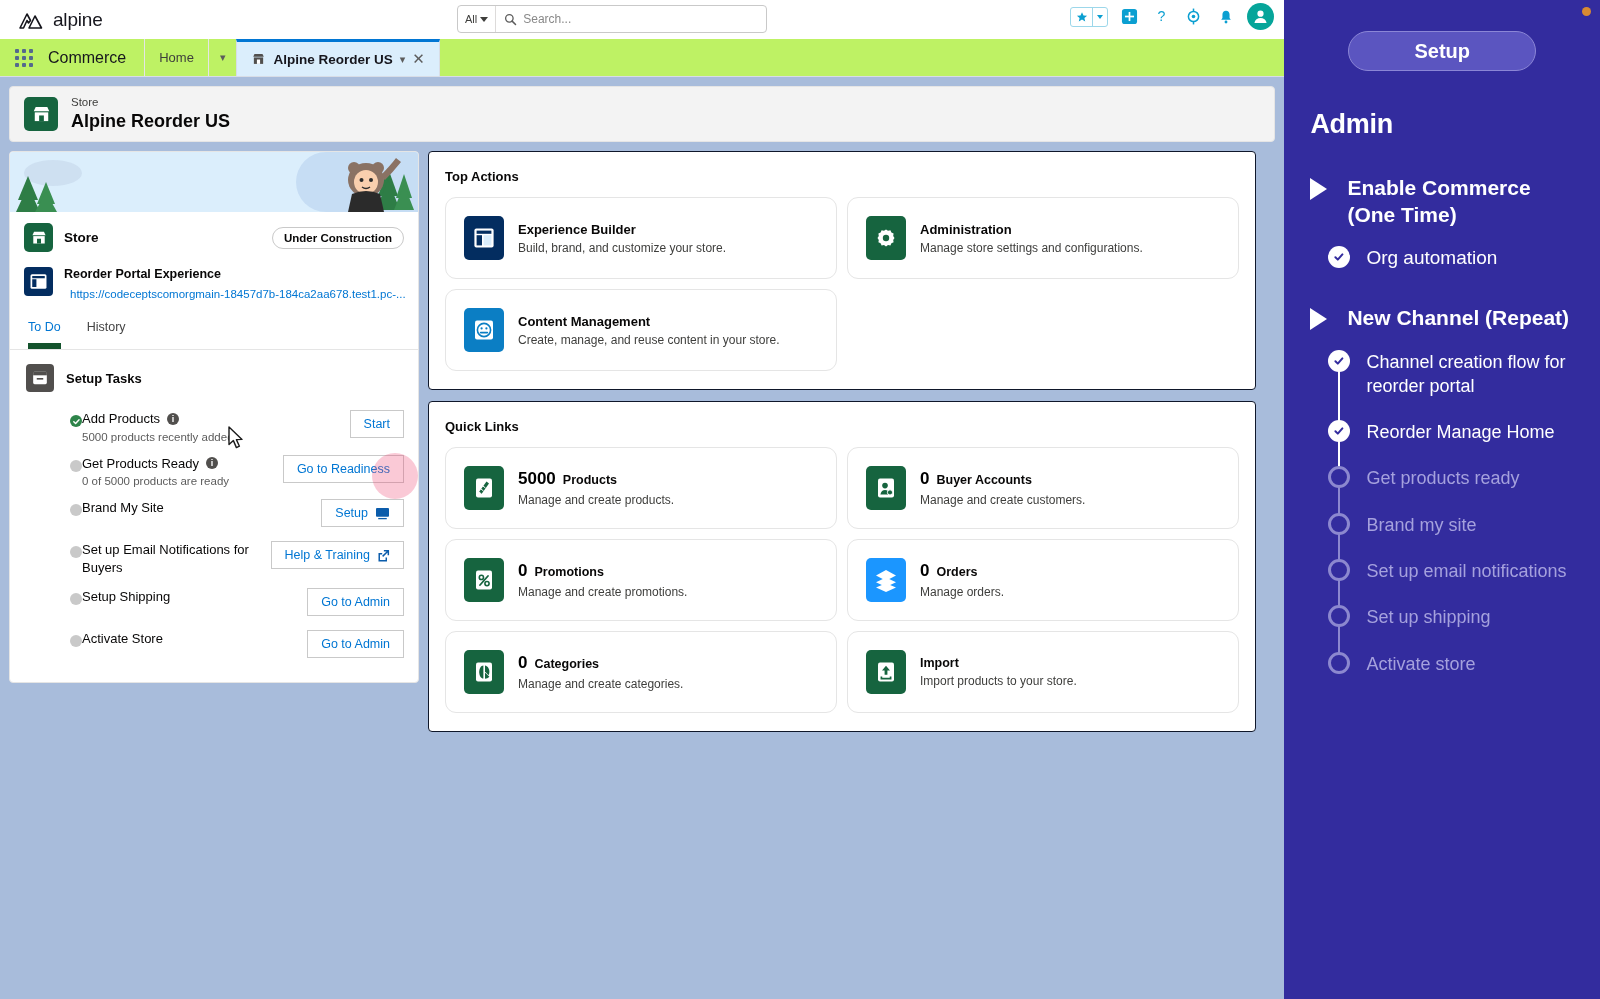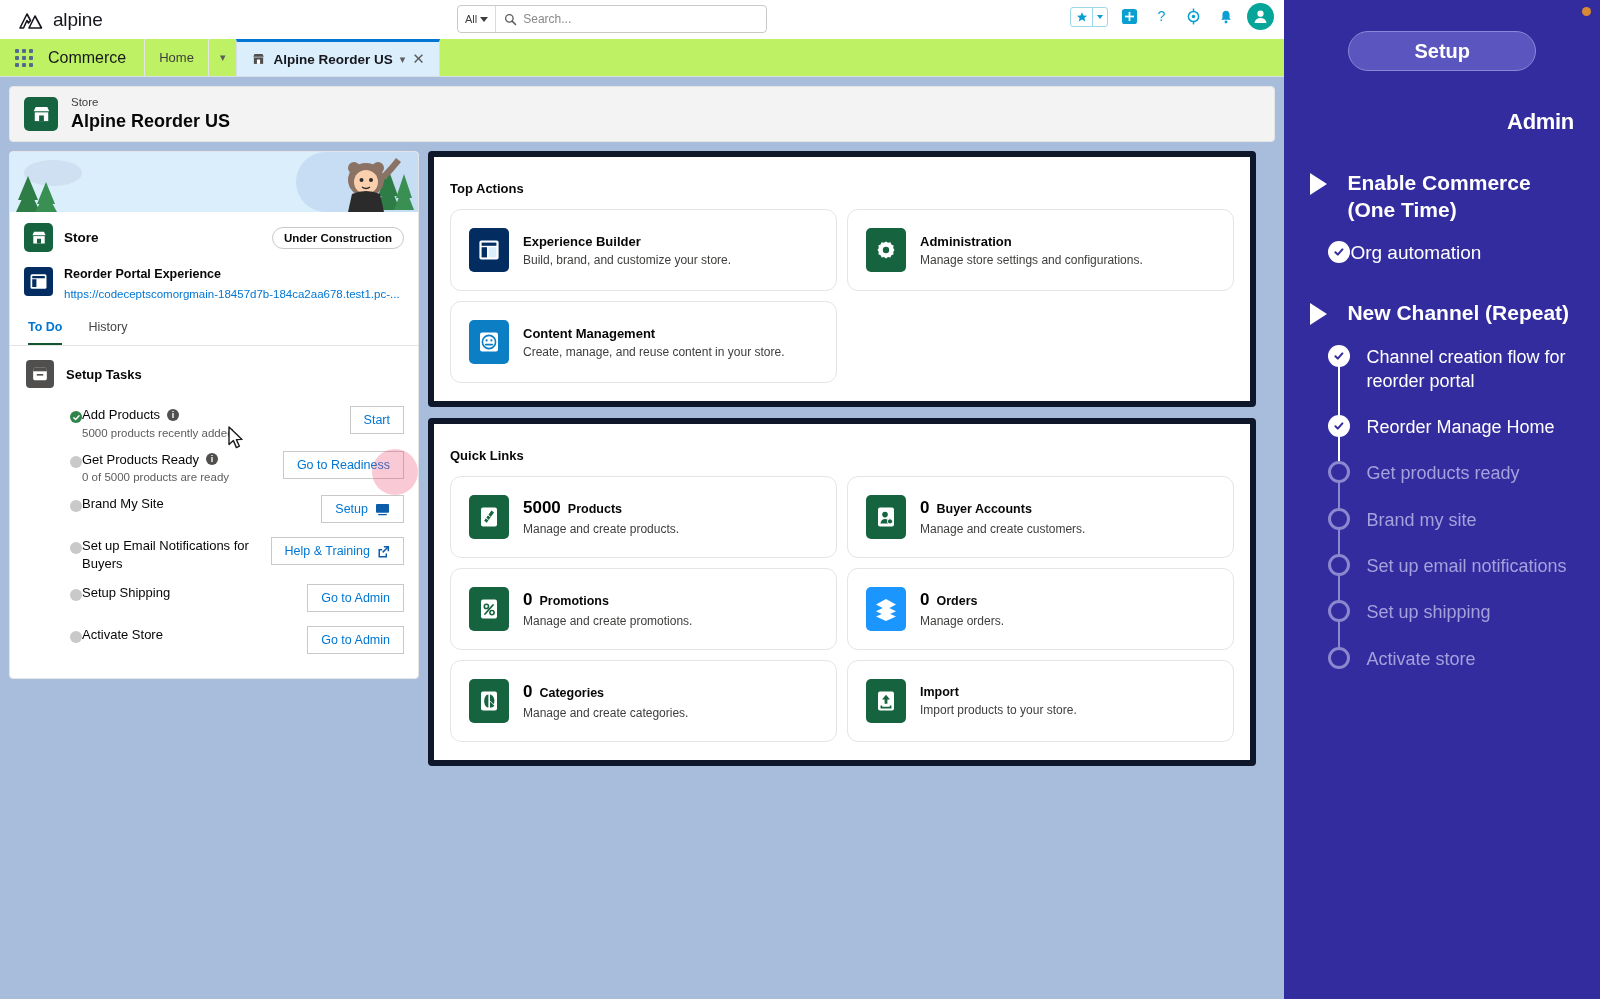--- a/index.html
+++ b/index.html
@@ -87,25 +87,25 @@
   .panel-row { display: flex; align-items: center; padding: 11px 14px 3px 14px; justify-content: space-between; }
   .panel-row .lbl { display: flex; align-items: center; gap: 11px; font-size: 13.5px; font-weight: bold; color: #080707; }
   .store-icon-sm { width: 29px; height: 29px; border-radius: 5px; background: #16643f; display: flex; align-items: center; justify-content: center; }
   .pill {
     border: 1px solid #c9c9c9; border-radius: 13px; padding: 4px 11px;
     font-size: 11.5px; font-weight: bold; color: #080707; background: #fff; white-space: nowrap;
   }
   .exp-row { display: flex; gap: 11px; padding: 12px 14px 14px 14px; align-items: flex-start; }
   .exp-icon { width: 29px; height: 29px; border-radius: 4px; background: #032d60; display: flex; align-items: center; justify-content: center; flex: none; }
   .exp-title { font-size: 12.5px; font-weight: bold; color: #080707; margin-bottom: 3px; }
-  .exp-url { font-size: 11.5px; color: #0176d3; width: 338px; overflow: hidden; white-space: nowrap; text-overflow: ellipsis; }
+  .exp-url { font-size: 11.5px; color: #0176d3; width: 338px; overflow: hidden; white-space: nowrap; text-overflow: ellipsis; margin-left: 6px; }
 
   .tabs-sub { display: flex; gap: 26px; padding: 0 18px; border-bottom: 1px solid #e5e5e5; }
   .tabs-sub .t { font-size: 12.5px; color: #444; padding: 4px 0 9px 0; }
-  .tabs-sub .t.sel { color: #0176d3; font-weight: bold; border-bottom: 2px solid #14532d; }
+  .tabs-sub .t.sel { color: #0176d3; font-weight: normal; border-bottom: 6px solid #14532d; }
 
   .tasks-head { display: flex; align-items: center; gap: 12px; padding: 14px 14px 4px 16px; }
   .tasks-icon { width: 28px; height: 28px; border-radius: 4px; background: #514f4d; display: flex; align-items: center; justify-content: center; }
   .tasks-title { font-size: 13px; font-weight: bold; color: #080707; }
 
   .task-list { padding: 8px 14px 16px 16px; }
   .task {
     display: flex; align-items: flex-start; gap: 10px; min-height: 42px;
     padding: 6px 0 6px 36px; position: relative;
   }
@@ -115,21 +115,21 @@
   .task-name { font-size: 13px; color: #080707; display: flex; align-items: center; gap: 7px; line-height: 1.35; max-width: 185px;}
   .info-i { width: 12px; height: 12px; border-radius: 50%; background: #514f4d; color: #fff; font-size: 9px; font-weight: bold; display: inline-flex; align-items: center; justify-content: center; flex: none; }
   .task-sub { font-size: 11.5px; color: #5c5c5c; margin-top: 3px; }
   .btn {
     border: 1px solid #c9c9c9; border-radius: 0; background: #fff;
     font-size: 12.5px; color: #0176d3; padding: 6px 13px; white-space: nowrap;
     display: inline-flex; align-items: center; gap: 7px; cursor: pointer;
   }
 
   
-  .card { background: #fff; border: 6px solid #0f172a; border-radius: 4px; padding: 24px 16px 18px 16px; }
+  .card { background: #fff; border: 1px solid #0f172a; border-radius: 4px; padding: 17px 16px 18px 16px; }
   .card-title { font-size: 13px; font-weight: bold; color: #080707; margin-bottom: 13px; }
   .grid2 { display: grid; grid-template-columns: 1fr 1fr; gap: 10px; }
   .tile {
     border: 1px solid #e5e5e5; border-radius: 11px; background: #fff;
     padding: 16px 18px; display: flex; gap: 14px; align-items: center; min-height: 82px;
   }
   .tile-icon { width: 40px; height: 44px; border-radius: 5px; display: flex; align-items: center; justify-content: center; flex: none; }
   .tile-h { font-size: 13px; font-weight: bold; color: #080707; margin-bottom: 4px; }
   .tile-d { font-size: 12px; color: #3e3e3c; }
   .tile-count { display: flex; align-items: baseline; gap: 7px; margin-bottom: 4px; }
@@ -143,39 +143,39 @@
 
   
   .side { width: 335px; height: 999px; background: #332c9e; position: relative; padding: 0 26px; color: #fff; }
   .rec-dot { position: absolute; right: 9px; top: 7px; width: 9px; height: 9px; border-radius: 50%; background: #d88a32; }
   .setup-btn {
     margin: 31px auto 0 auto; width: 188px; height: 40px; border-radius: 22px;
     background: #5b55c0; border: 1px solid #8b86d6;
     display: flex; align-items: center; justify-content: center;
     font-size: 20px; font-weight: bold; color: #fff; cursor: pointer;
   }
-  .side-h { font-size: 22px; font-weight: bold; margin: 38px 0 0 0; letter-spacing: -.3px; text-align: right; }
+  .side-h { font-size: 27px; font-weight: bold; margin: 38px 0 0 0; letter-spacing: -.3px; }
 
   .sec { margin-top: 34px; }
   .sec-head { display: flex; gap: 20px; align-items: flex-start; }
   .tri { width: 0; height: 0; border-top: 11px solid transparent; border-bottom: 11px solid transparent; border-left: 17px solid #fff; margin-top: 4px; flex: none; }
   .sec-title { font-size: 21px; font-weight: bold; line-height: 1.3; }
 
   .steps { margin: 18px 0 0 18px; position: relative; }
   .step { display: flex; gap: 16px; align-items: flex-start; position: relative; padding-bottom: 22px; }
   .step:last-child { padding-bottom: 0; }
   .marker { width: 22px; height: 22px; flex: none; position: relative; z-index: 2; }
   .marker.done { border-radius: 50%; background: #fff; display: flex; align-items: center; justify-content: center; }
   .marker.todo { border-radius: 50%; border: 3px solid #8c88cf; background: #332c9e; }
   .step-line { position: absolute; left: 10px; top: 18px; width: 2px; background: #fff; z-index: 1; }
   .step-line.pale { background: #8c88cf; }
   .step-label { font-size: 18px; line-height: 1.35; padding-top: 0px; }
   .step-label.muted { color: #a5a1dd; }
 
-  .single-step { margin: 16px 0 0 18px; display: flex; align-items: center; }
+  .single-step { margin: 16px 0 0 18px; display: flex; gap: 16px; align-items: center; }
   .single-step .step-label { font-size: 19px; }
 </style>
 </head>
 <body>
 
 <div class="app">
 
   <div class="sf">
 
     <div class="sf-header">

